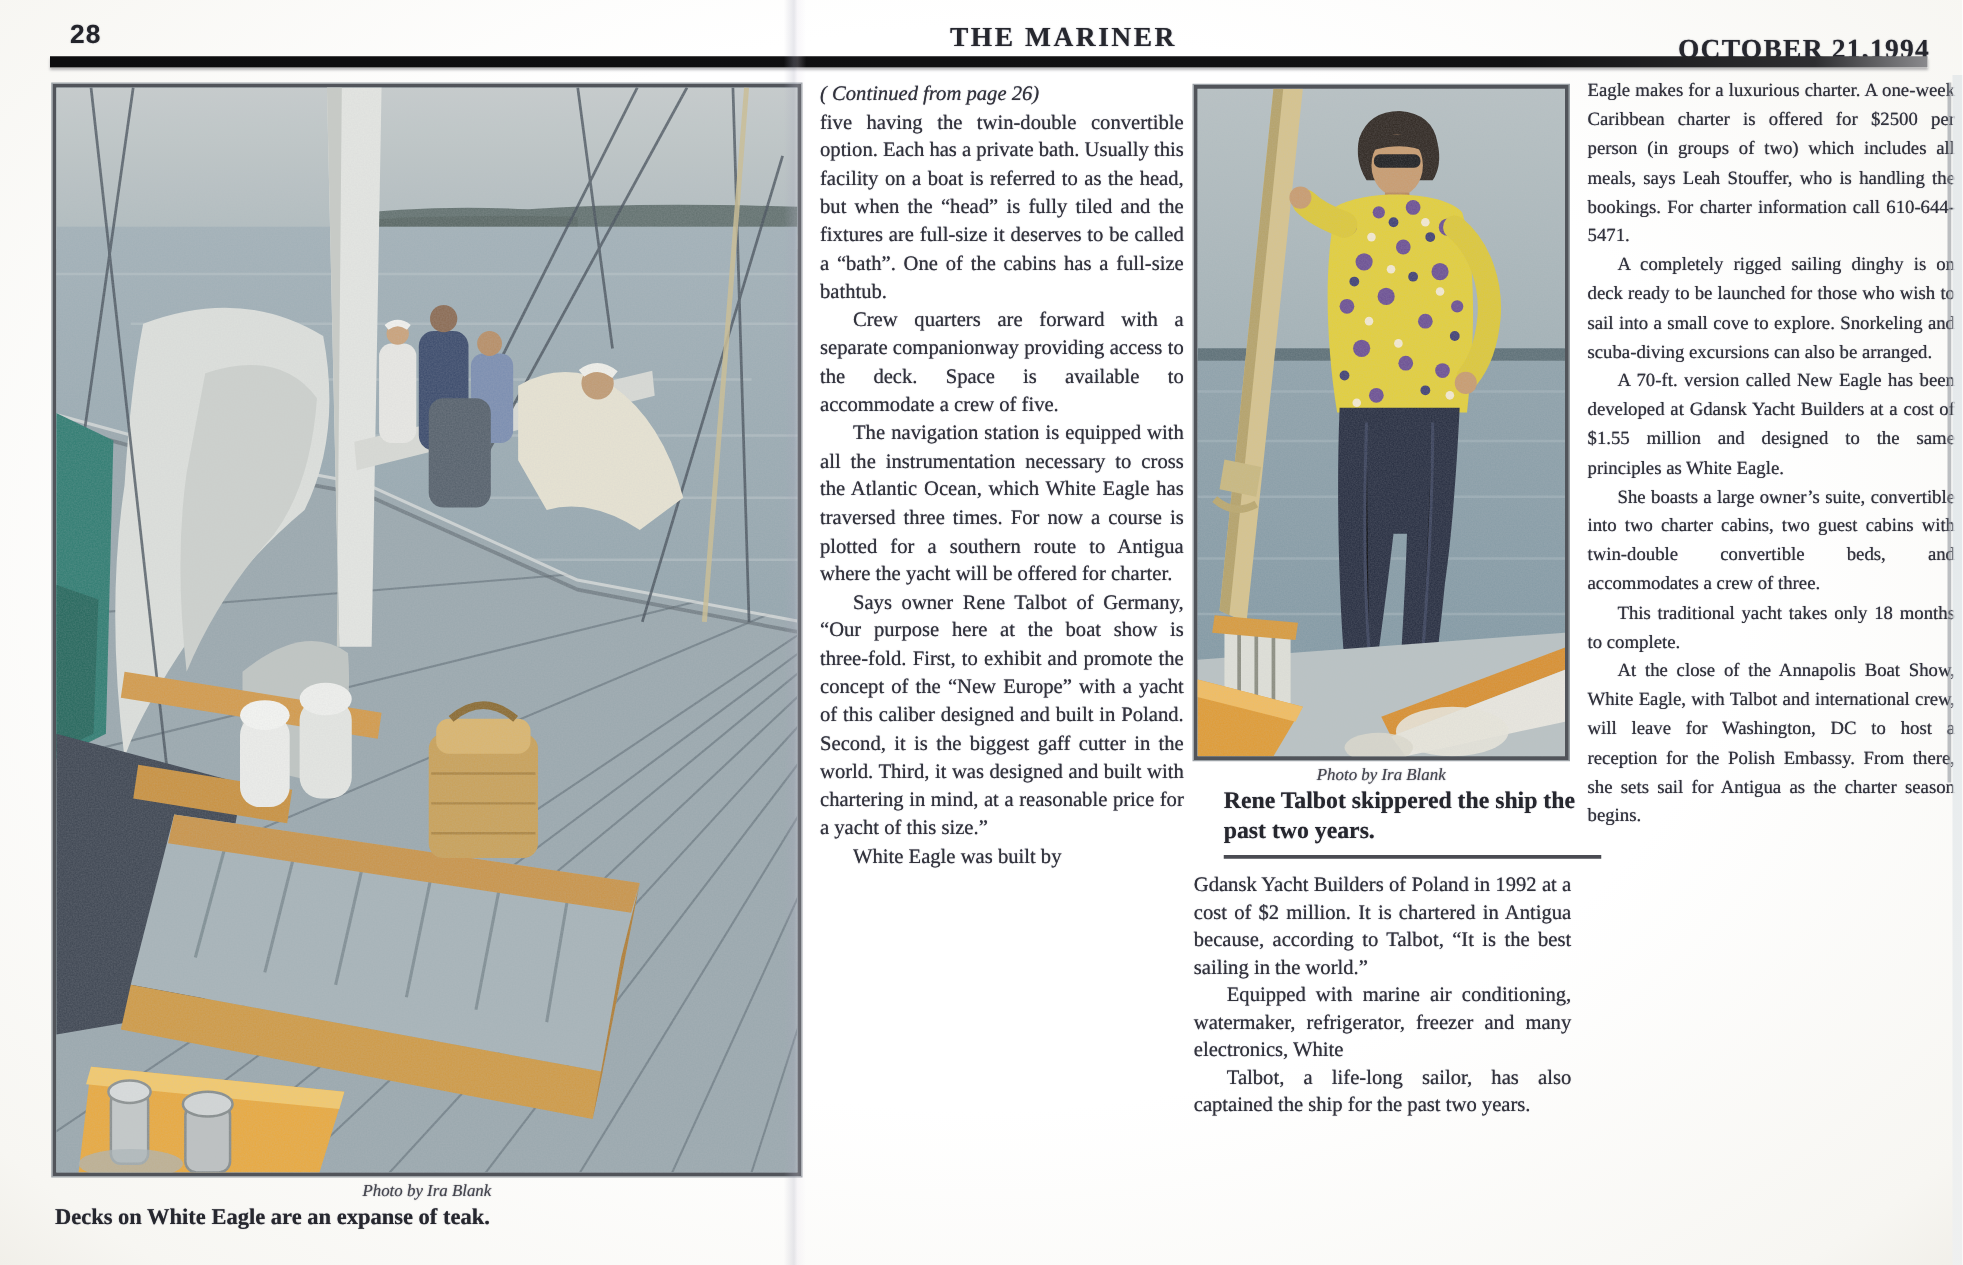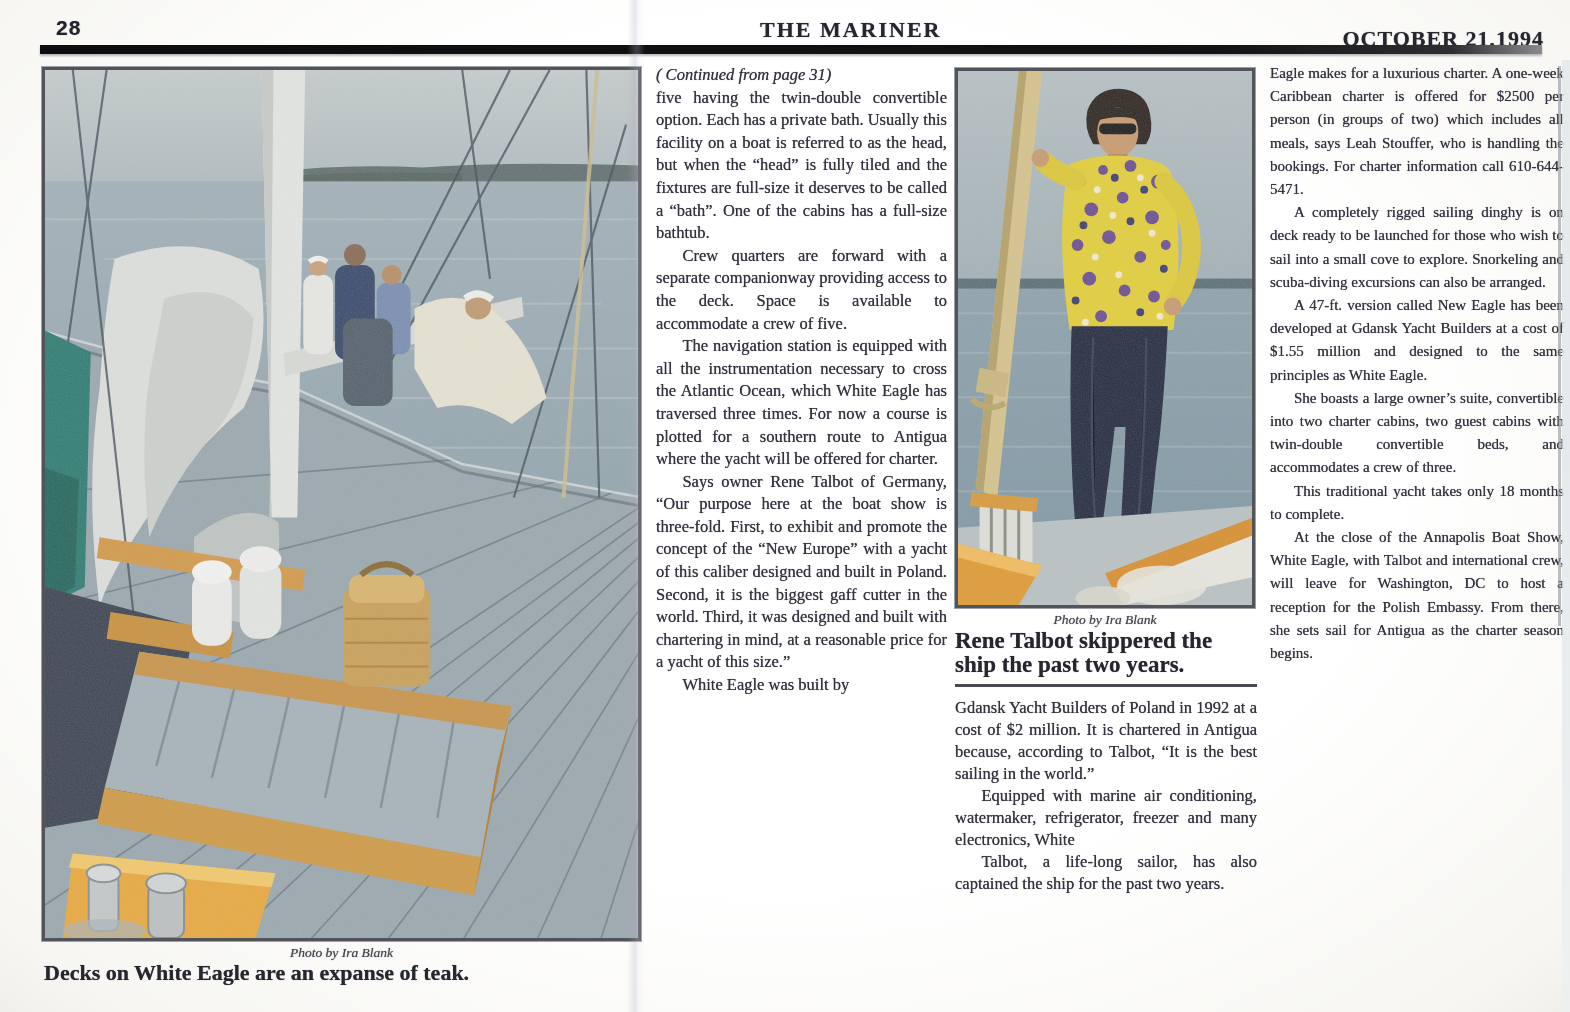--- a/index.html
+++ b/index.html
@@ -44,24 +44,24 @@
   
   .credit{
     position:absolute;font-style:italic;font-size:13.5px;line-height:17px;
     text-align:center;color:#45464e;
     text-shadow:0 0 1px rgba(60,60,80,.75);
   }
   .caption{
     position:absolute;font-weight:700;color:#26272e;
     text-shadow:0 0 .8px rgba(40,40,60,.7);
   }
-  .caption-left{font-size:22px;line-height:22px;}
+  .caption-left{font-size:18px;line-height:22px;}
   .caption-mid{
-    font-size:23px;line-height:24px;
-    padding-bottom:7px;border-bottom:3px solid #4a4b52;
+    font-size:19px;line-height:24px;
+    padding-bottom:7px;border-bottom:3px solid #4a4b52;margin-left:24px;
   }
   
   .col{position:absolute;color:#32333c;text-shadow:0 0 .7px rgba(45,45,65,.85);}
   .col p{margin:0;text-align:justify;text-indent:1.6em;}
   .col p.noindent{text-indent:0;}
   .col p.cont{font-style:italic;text-indent:0;}
   .col1{left:656px;top:64px;width:291px;font-size:16.5px;line-height:22.6px;}
   .colmid{left:955px;top:697px;width:302px;font-size:16.5px;line-height:22px;}
   .col3{left:1270px;top:62px;width:294px;font-size:15px;line-height:23.2px;}
   
@@ -239,21 +239,21 @@
       </g>
 
       <rect x="0" y="0" width="597" height="873" filter="url(#grainL)"></rect>
     </svg>
   </figure>
 
   <div class="credit" style="left:42px;top:944px;width:599px;">Photo by Ira Blank</div>
   <div class="caption caption-left" style="left:44px;top:962px;width:599px;">Decks on White Eagle are an expanse of teak.</div>
 
   <div class="col col1">
-    <p class="cont">( Continued from page 31)</p>
+    <p class="cont">( Continued from page 26)</p>
     <p class="noindent">five having the twin-double convertible option. Each has a private bath. Usually this facility on a boat is referred to as the head, but when the “head” is fully tiled and the fixtures are full-size it deserves to be called a “bath”. One of the cabins has a full-size bathtub.</p>
     <p>Crew quarters are forward with a separate companionway providing access to the deck. Space is available to accommodate a crew of five.</p>
     <p>The navigation station is equipped with all the instrumentation necessary to cross the Atlantic Ocean, which White Eagle has traversed three times. For now a course is plotted for a southern route to Antigua where the yacht will be offered for charter.</p>
     <p>Says owner Rene Talbot of Germany, “Our purpose here at the boat show is three-fold. First, to exhibit and promote the concept of the “New Europe” with a yacht of this caliber designed and built in Poland. Second, it is the biggest gaff cutter in the world. Third, it was designed and built with chartering in mind, at a reasonable price for a yacht of this size.”</p>
     <p>White Eagle was built by</p>
   </div>
 
   <figure class="photo" style="left:955px;top:68px;width:300px;height:540px;margin:0;">
     <svg viewBox="0 0 300 540" preserveAspectRatio="none">
       <defs>
@@ -379,21 +379,21 @@
 
   <div class="col colmid">
     <p class="noindent">Gdansk Yacht Builders of Poland in 1992 at a cost of $2 million. It is chartered in Antigua because, according to Talbot, “It is the best sailing in the world.”</p>
     <p>Equipped with marine air conditioning, watermaker, refrigerator, freezer and many electronics, White</p>
     <p>Talbot, a life-long sailor, has also captained the ship for the past two years.</p>
   </div>
 
   <div class="col col3">
     <p class="noindent">Eagle makes for a luxurious charter. A one-week Caribbean charter is offered for $2500 per person (in groups of two) which includes all meals, says Leah Stouffer, who is handling the bookings. For charter information call 610-644-5471.</p>
     <p>A completely rigged sailing dinghy is on deck ready to be launched for those who wish to sail into a small cove to explore. Snorkeling and scuba-diving excursions can also be arranged.</p>
-    <p>A 47-ft. version called New Eagle has been developed at Gdansk Yacht Builders at a cost of $1.55 million and designed to the same principles as White Eagle.</p>
+    <p>A 70-ft. version called New Eagle has been developed at Gdansk Yacht Builders at a cost of $1.55 million and designed to the same principles as White Eagle.</p>
     <p>She boasts a large owner’s suite, convertible into two charter cabins, two guest cabins with twin-double convertible beds, and accommodates a crew of three.</p>
     <p>This traditional yacht takes only 18 months to complete.</p>
     <p>At the close of the Annapolis Boat Show, White Eagle, with Talbot and international crew, will leave for Washington, DC to host a reception for the Polish Embassy. From there, she sets sail for Antigua as the charter season begins.</p>
   </div>
 
   <div class="fold"></div>
   <div class="page-edge-soft"></div>
   <div class="page-edge"></div>
 
 </div>

